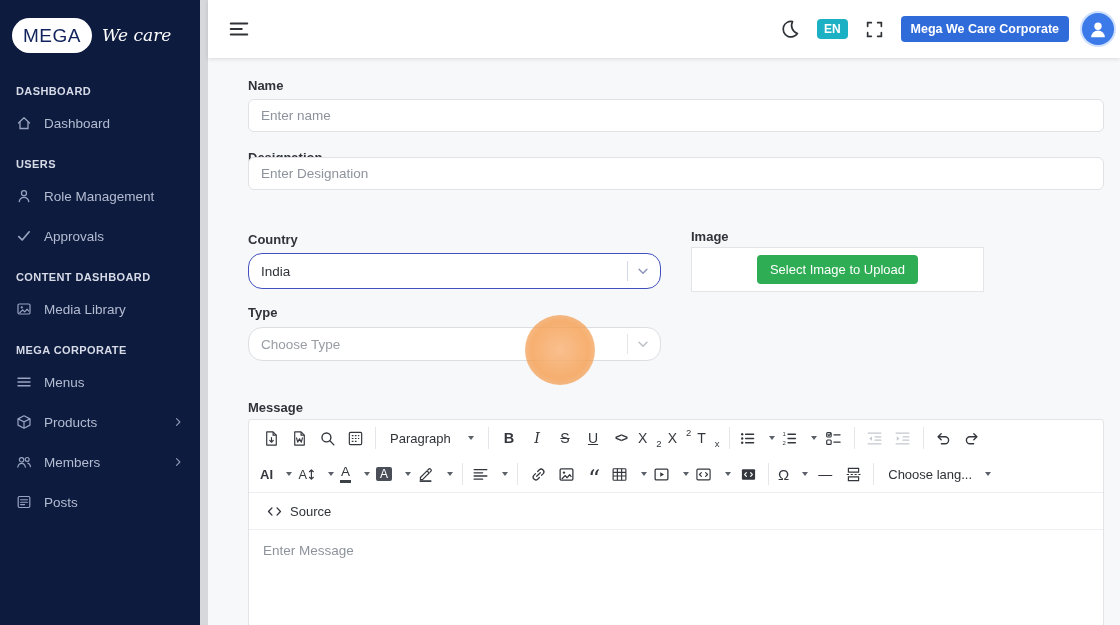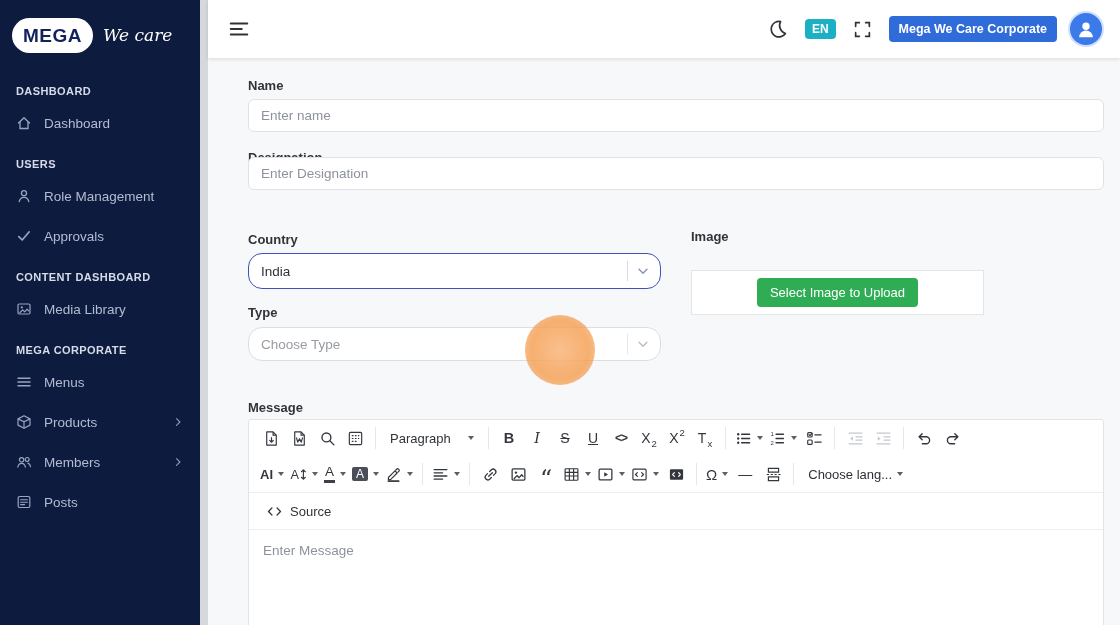--- a/index.html
+++ b/index.html
@@ -4,35 +4,35 @@
 <style>
   html,body{margin:0;padding:0;}
   body{width:1120px;height:625px;position:relative;overflow:hidden;
        font-family:"Liberation Sans","DejaVu Sans",sans-serif;background:#fff;}
   .ic{display:inline-flex;align-items:center;justify-content:center;}
   .ic svg{display:block;}
 
   
   .sidebar{position:absolute;left:0;top:0;width:200px;height:625px;background:#0d1b3e;z-index:1;}
   .logo-row{height:70px;display:flex;align-items:center;gap:10px;padding:0 12px;}
-  .logo-badge{background:#fff;border-radius:24px;padding:8px 11px;font-weight:700;font-size:19px;
+  .logo-badge{background:#fff;border-radius:24px;padding:8px 11px;font-weight:400;font-size:19px;
               color:#12225c;letter-spacing:.5px;line-height:1;}
   .logo-tag{color:#fff;font-size:17px;font-family:"DejaVu Serif",serif;font-style:italic;}
   .nav-header{padding:15px 16px 6px;font-size:11px;font-weight:700;color:#d7dbe8;letter-spacing:.4px;}
   .nav-item{display:flex;align-items:center;gap:12px;padding:12px 16px;font-size:13.5px;color:#b4bcd2;cursor:pointer;}
   .nav-item .ic{width:16px;height:16px;color:#9aa4c0;flex:0 0 16px;}
   .nav-item .chev-r{margin-left:auto;width:12px;height:12px;color:#8f99b5;flex:0 0 12px;}
   .nav-label{white-space:nowrap;}
 
   
   .scroll-strip{position:absolute;left:200px;top:0;width:8px;height:625px;background:#d6d8dc;z-index:2;}
 
   
   .topbar{position:absolute;left:208px;top:0;right:0;height:58px;background:#fff;display:flex;
-          padding:0 18px 0 16px;box-shadow:0 1px 4px rgba(25,30,50,.14);z-index:3;box-sizing:border-box;}
+          padding:0 6px 0 16px;box-shadow:0 1px 4px rgba(25,30,50,.14);z-index:3;box-sizing:border-box;}
   .icon-btn{background:none;border:none;padding:4px;color:#2f3337;cursor:pointer;display:inline-flex;}
   .top-right{margin-left:auto;display:flex;align-items:center;gap:13px;}
   .lang-badge{background:#1cb0c4;color:#fff;font-size:12px;font-weight:700;padding:4px 7px;border-radius:4px;line-height:1;}
   .tenant-btn{background:#2f6bd9;color:#fff;font-size:12.5px;font-weight:700;padding:7px 10px;border-radius:4px;
               border:none;white-space:nowrap;cursor:pointer;line-height:1;}
   .avatar{width:32px;height:32px;border-radius:50%;background:#3b7ae8;display:flex;align-items:center;
           justify-content:center;box-shadow:0 0 0 2px #cfdfff;flex:0 0 32px;cursor:pointer;}
 
   
   .content{position:absolute;left:208px;top:58px;right:0;bottom:0;background:#f7f8f9;overflow:hidden;z-index:1;}
@@ -47,36 +47,36 @@
   .sel-div{width:1px;height:20px;margin:0 8px;flex:0 0 1px;}
   #sel-country{left:40px;top:195px;width:413px;height:36px;border:1px solid #4150bd;}
   #sel-country .sel-value{color:#2e3238;}
   #sel-country .sel-div{background:#d4d8ea;}
   #sel-country .sel-chev{color:#8a90b8;}
   #sel-type{left:40px;top:269px;width:413px;height:34px;border:1px solid #dcdee2;justify-content:flex-end;}
   #sel-type .sel-value{color:#989ca3;}
   #sel-type .sel-div{background:#e4e6e9;}
   #sel-type .sel-chev{color:#b9bdc4;}
 
-  .image-box{position:absolute;left:483px;top:212px;width:293px;height:45px;background:#fff;
+  .image-box{position:absolute;left:483px;top:189px;width:293px;height:45px;background:#fff;
              border:1px solid #e3e5e9;display:flex;align-items:center;justify-content:center;box-sizing:border-box;}
   .upload-btn{background:#2fad55;color:#fff;font-size:13px;padding:8px 13px;border-radius:4px;border:none;
               cursor:pointer;line-height:1;}
 
   .click-glow{position:absolute;left:317px;top:257px;width:70px;height:70px;border-radius:50%;pointer-events:none;z-index:4;
       background:radial-gradient(circle, rgba(249,186,133,.92) 0%, rgba(245,158,80,.82) 58%,
                  rgba(240,146,64,.6) 76%, rgba(240,146,64,0) 79%);}
 
   
   .editor{position:absolute;left:40px;top:361px;width:856px;height:340px;background:#fff;
           border:1px solid #e2e4e8;border-radius:3px;box-sizing:border-box;}
   .tb-row{display:flex;align-items:center;padding:4px 8px;}
   .tb-row:nth-child(2),.tb-row:nth-child(3){border-bottom:1px solid #eceef1;}
   .tb-btn{display:inline-flex;align-items:center;justify-content:center;height:28px;min-width:28px;
-          padding:0 3px;border-radius:4px;color:#33373d;gap:2px;background:none;border:none;font-size:14px;
+          padding:0 3px;border-radius:4px;color:#33373d;gap:10px;background:none;border:none;font-size:14px;
           cursor:pointer;font-family:"Liberation Sans","DejaVu Sans",sans-serif;}
   .tb-btn .ic{width:17px;height:17px;}
   .tb-btn.disabled{color:#c3c7ce;}
   .tb-chev{width:0;height:0;border-left:3.5px solid transparent;border-right:3.5px solid transparent;
            border-top:4.5px solid #5a5f68;margin-left:3px;}
   .tb-sep{width:1px;height:22px;background:#e4e6ea;margin:0 6px;flex:0 0 1px;}
   .tb-drop{min-width:100px;justify-content:space-between;padding:0 8px;font-size:13.5px;color:#2f3338;}
   .tb-drop .tb-label{flex:1;text-align:left;}
   .tb-label{font-size:13px;color:#2f3338;}
   .tb-btn.labelled{padding:0 9px;gap:7px;}

